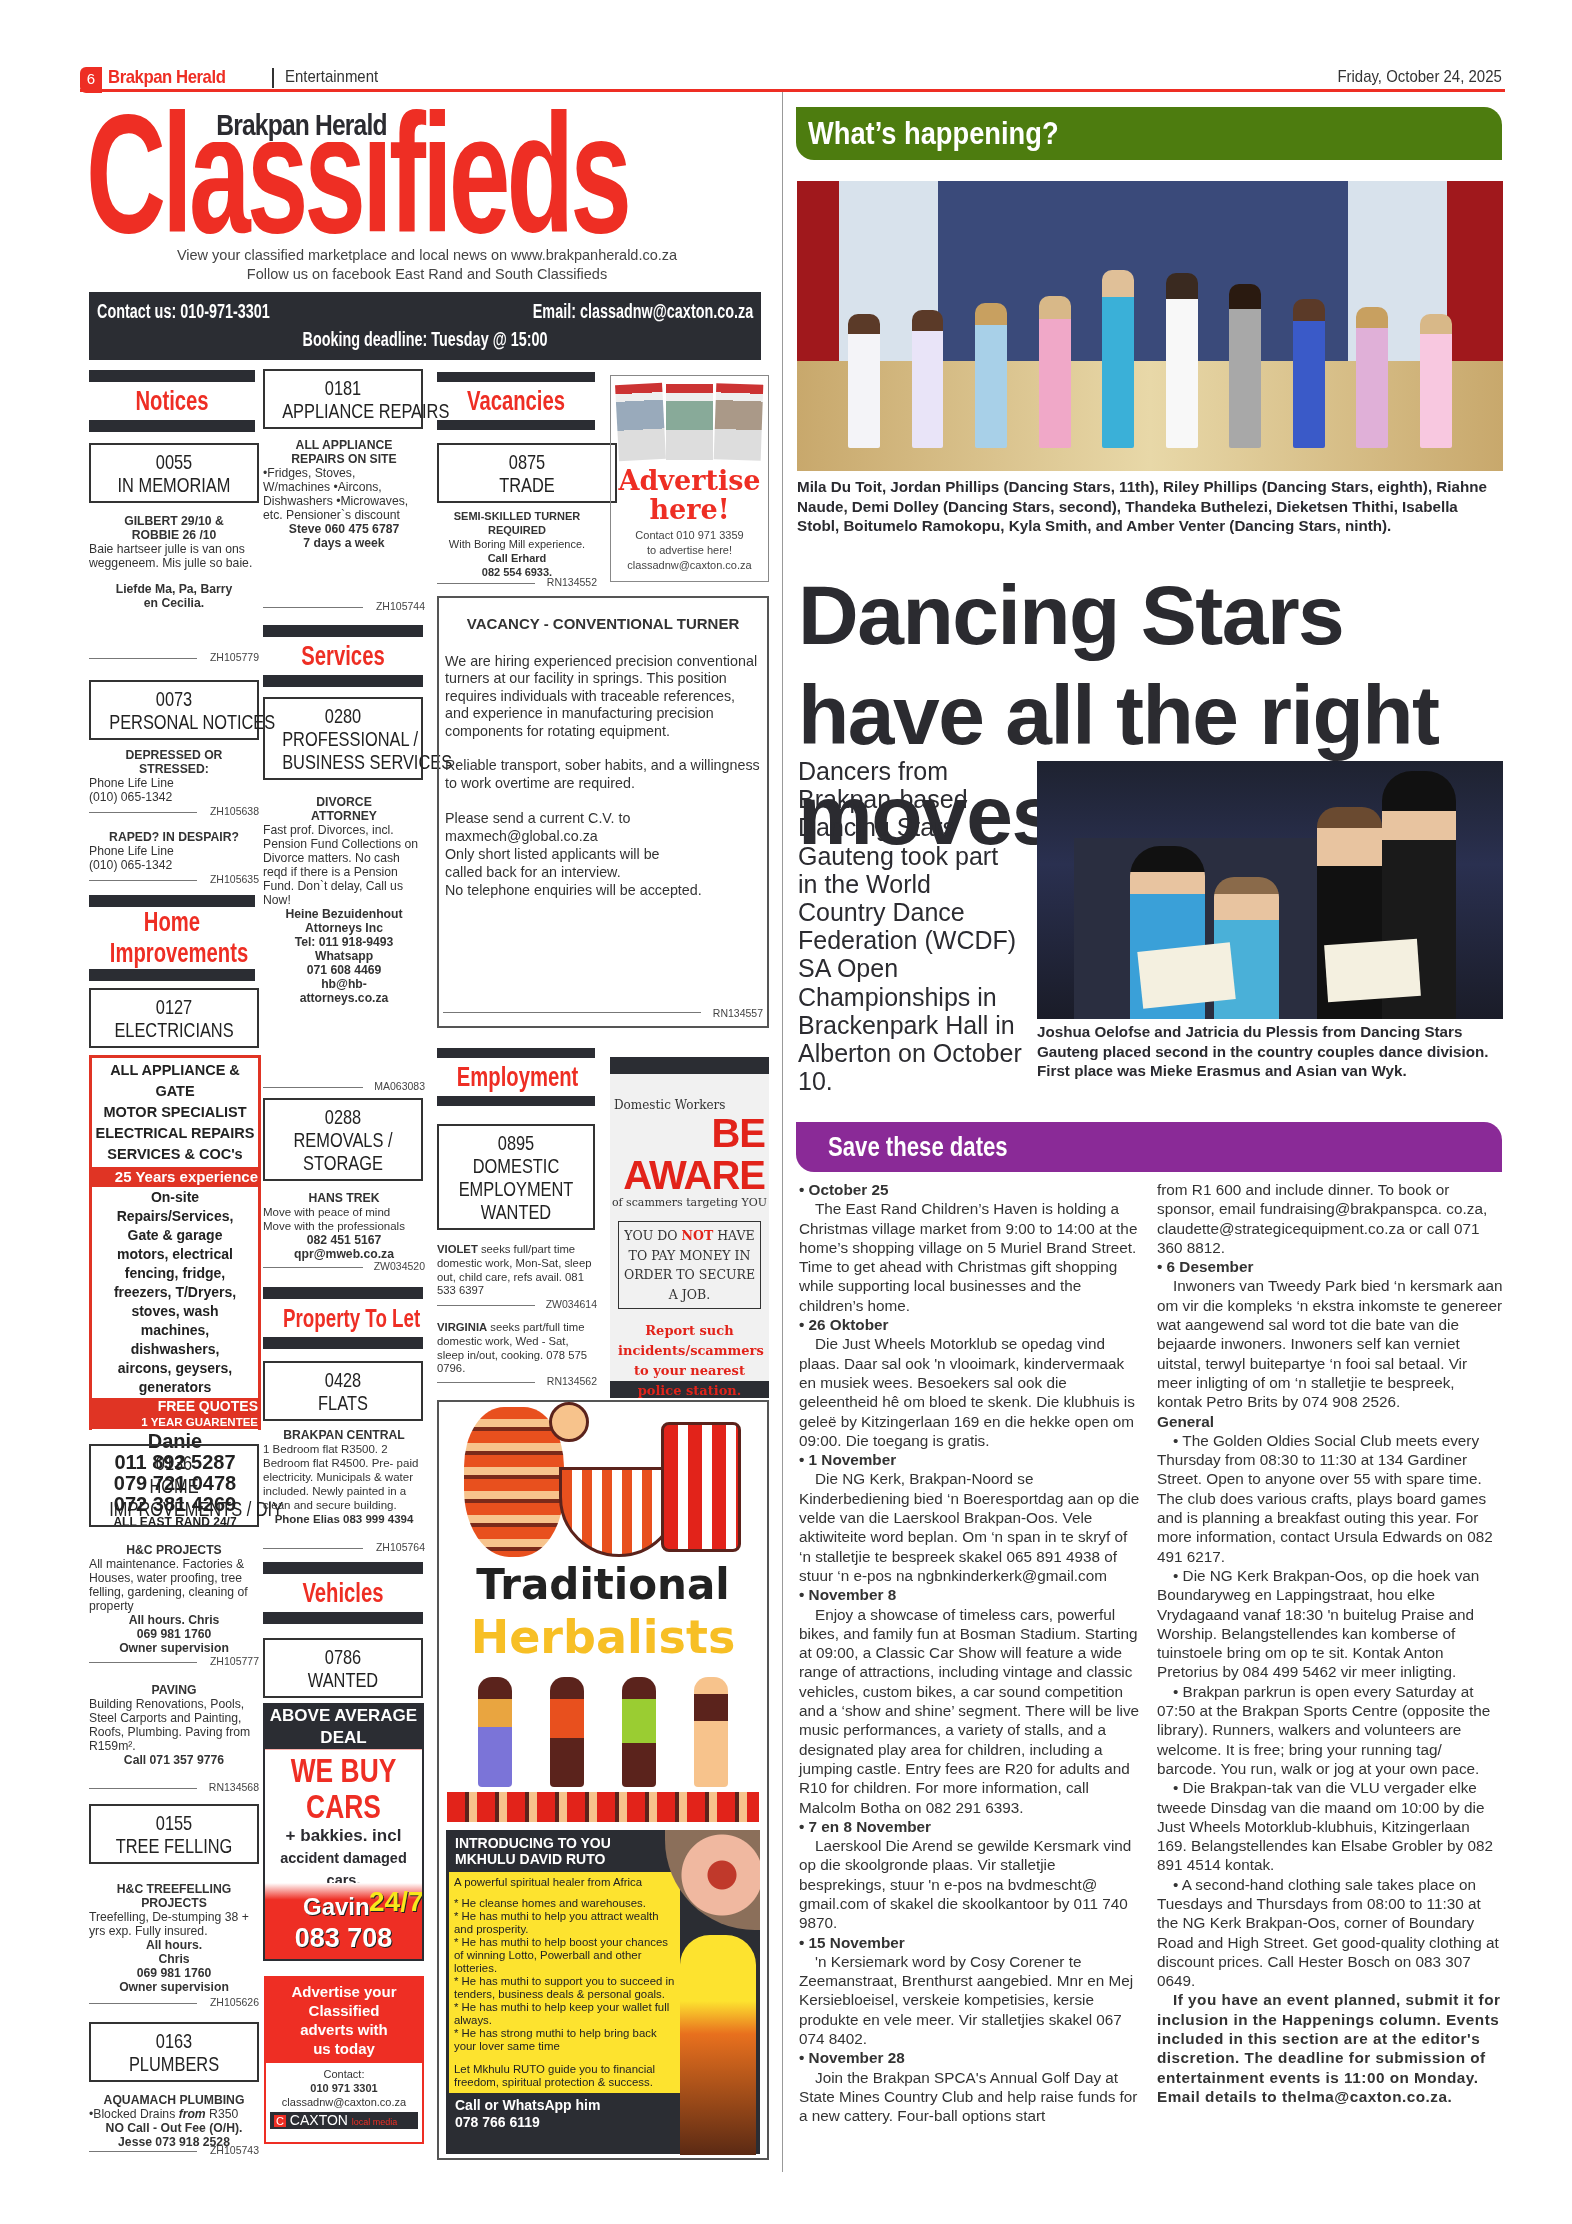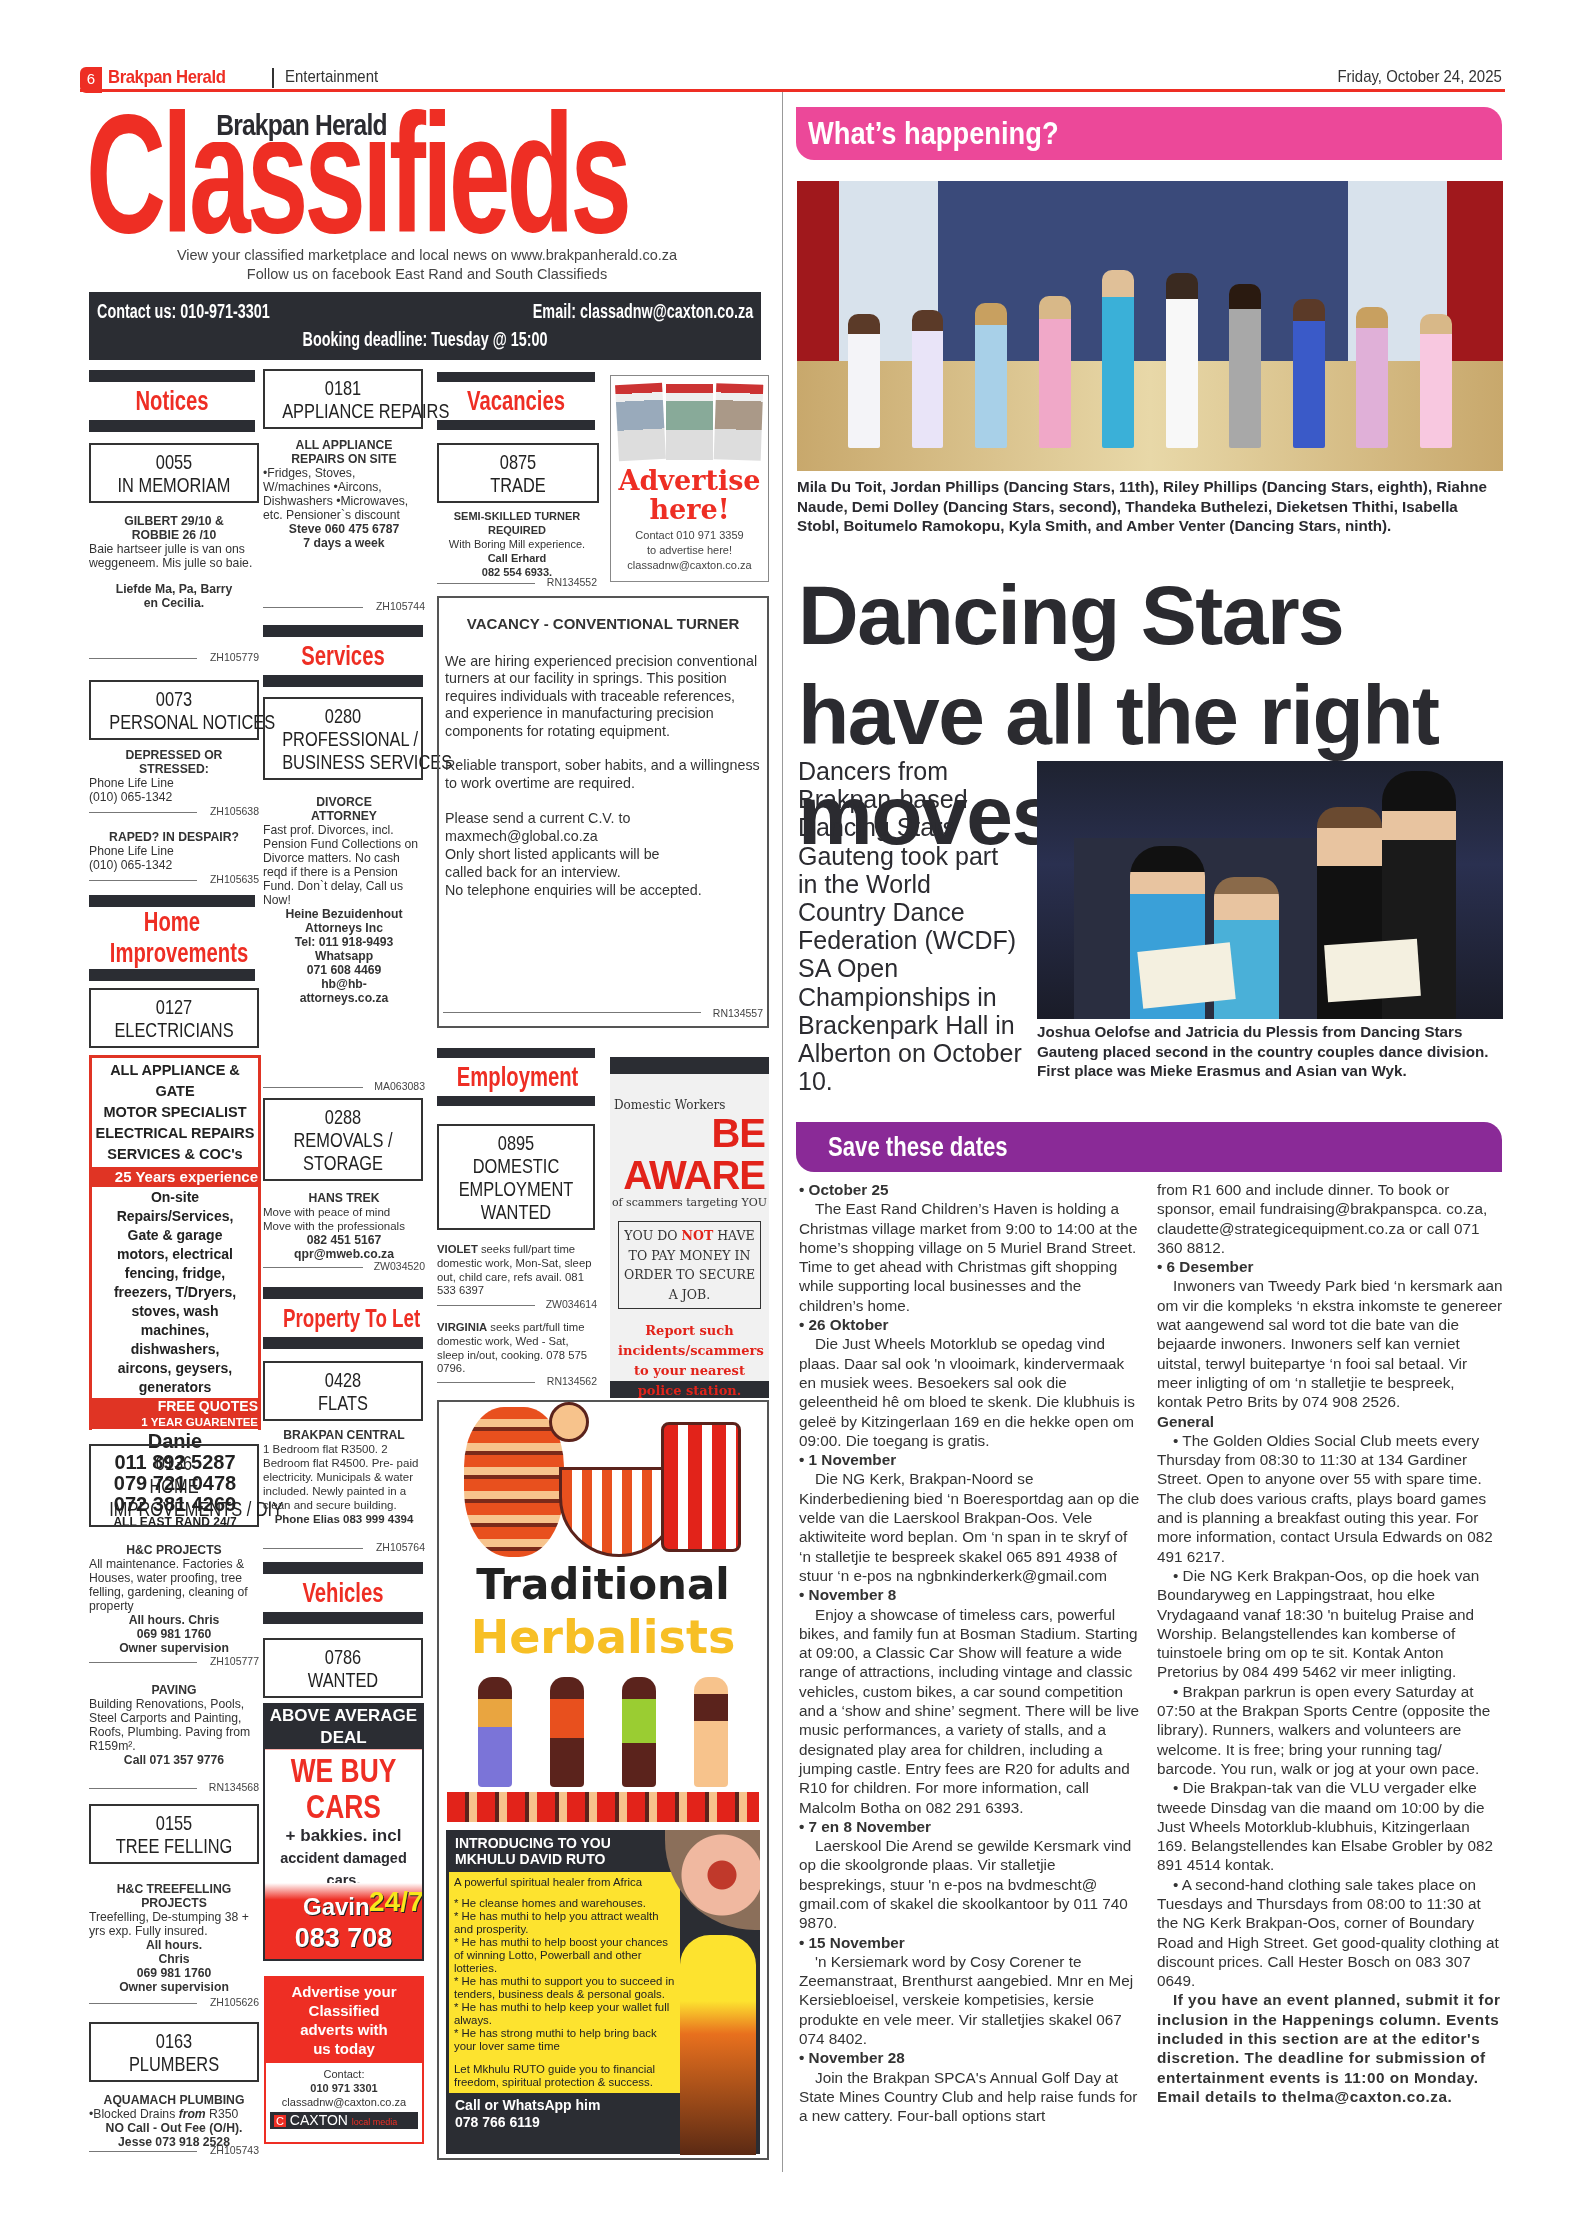--- a/index.html
+++ b/index.html
@@ -34,21 +34,21 @@
   .ad .c { display: block; text-align: center; font-weight: bold; }
   .ref { position: absolute; font-size: 10.5px; color: #444; text-align: right; border-bottom: 0; }
   .ref::before { content: ""; position: absolute; left: 0; right: 62px; top: 7px; height: 1px; background: #777; }
 
   
   .elec { left: 89px; top: 1055px; width: 172px; height: 375px; border: 3px solid #e03424; background: #e03424; }
   .elec .w { background: #fff; text-align: center; font-weight: bold; color: #222; }
   .elec .r { color: #fff; text-align: right; font-weight: bold; }
 
   
-  .wh-bar { left: 796px; top: 107px; width: 706px; height: 53px; background: #ec4899; border-radius: 0 18px 0 18px; color: #fff; font-weight: bold; font-size: 31px; line-height: 53px; padding-left: 12px; }
+  .wh-bar { left: 796px; top: 107px; width: 706px; height: 53px; background: #4d7c0f; border-radius: 0 18px 0 18px; color: #fff; font-weight: bold; font-size: 31px; line-height: 53px; padding-left: 12px; }
   .wh-bar span { display: inline-block; transform: scaleX(0.88); transform-origin: left; }
   .photo { background: #333; overflow: hidden; }
   .caption { font-weight: bold; font-size: 15.2px; line-height: 19.6px; color: #2b2b30; }
   .headline { left: 798px; top: 565px; width: 720px; font-size: 84px; line-height: 100px; font-weight: bold; color: #2b2b30; letter-spacing: -1.5px; }
   .lead { left: 798px; top: 757px; width: 225px; font-size: 25px; line-height: 28.2px; color: #2b2b30; }
   .std-bar { left: 796px; top: 1122px; width: 706px; height: 50px; background: #8a2a97; border-radius: 0 18px 0 18px; color: #fff; font-weight: bold; font-size: 27px; line-height: 50px; padding-left: 32px; }
   .std-bar span { display: inline-block; transform: scaleX(0.82); transform-origin: left; }
   .std-col { position: absolute; font-size: 15.3px; line-height: 19.3px; color: #333; }
   .std-col .dh { font-weight: bold; display: block; }
   .std-col .p { display: block; text-indent: 16px; }
@@ -290,21 +290,21 @@
     <span>CAXTON</span>
     <span style="color:#ee2e24;font-size:9px;">local media</span>
   </div>
 </div>
 
 <div class="sec-head" style="left:437px;top:372px;width:158px;">
   <div class="bar" style="height:10px;"></div>
     <div class="t cond">Vacancies</div>
     <div class="bar" style="height:10px;"></div>
 </div>
-<div class="cat-box cond" style="left:437px;top:443px;width:162px;">
+<div class="cat-box cond" style="left:437px;top:443px;width:180px;">
   <span>0875</span>
     <span>TRADE</span>
 </div>
 <div class="ad" style="left:437px;top:509px;width:160px;font-size:11px;">
   <span class="h">SEMI-SKILLED TURNER</span>
   <span class="h">REQUIRED</span>
   <span class="b" style="text-align:center;">With Boring Mill experience.</span>
   <span class="c">Call Erhard</span>
   <span class="c">082 554 6933.</span>
 </div>

